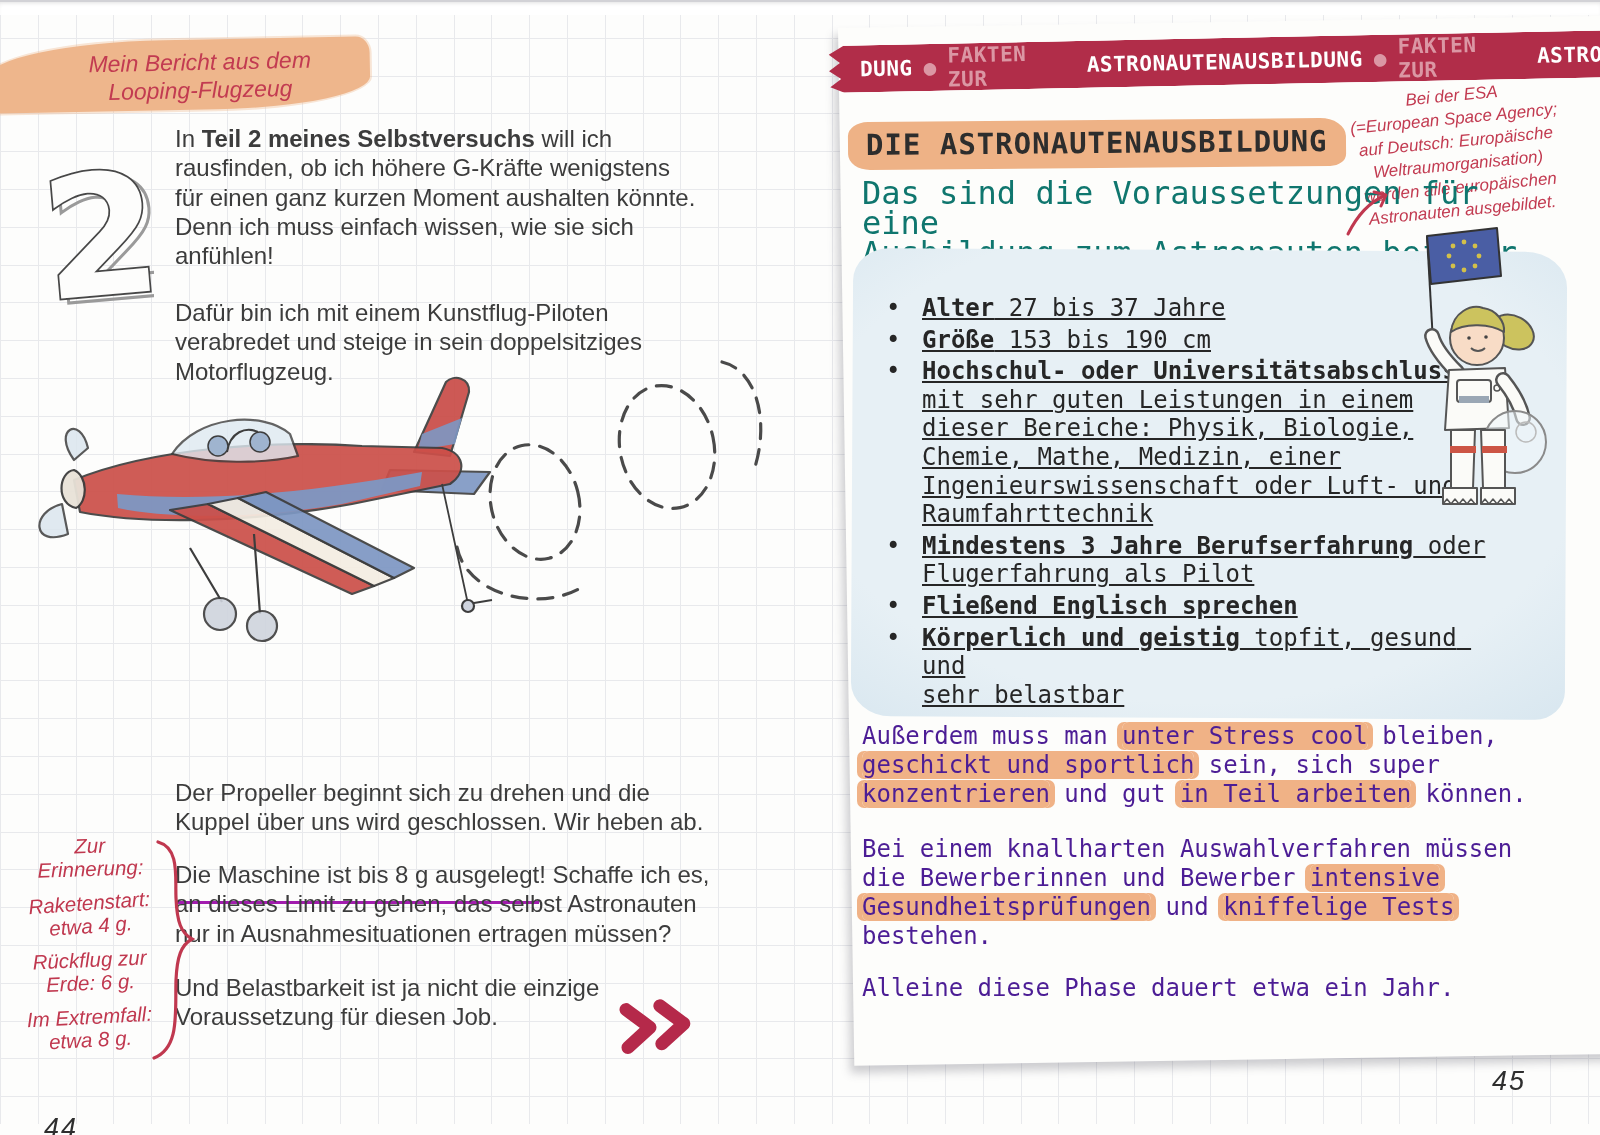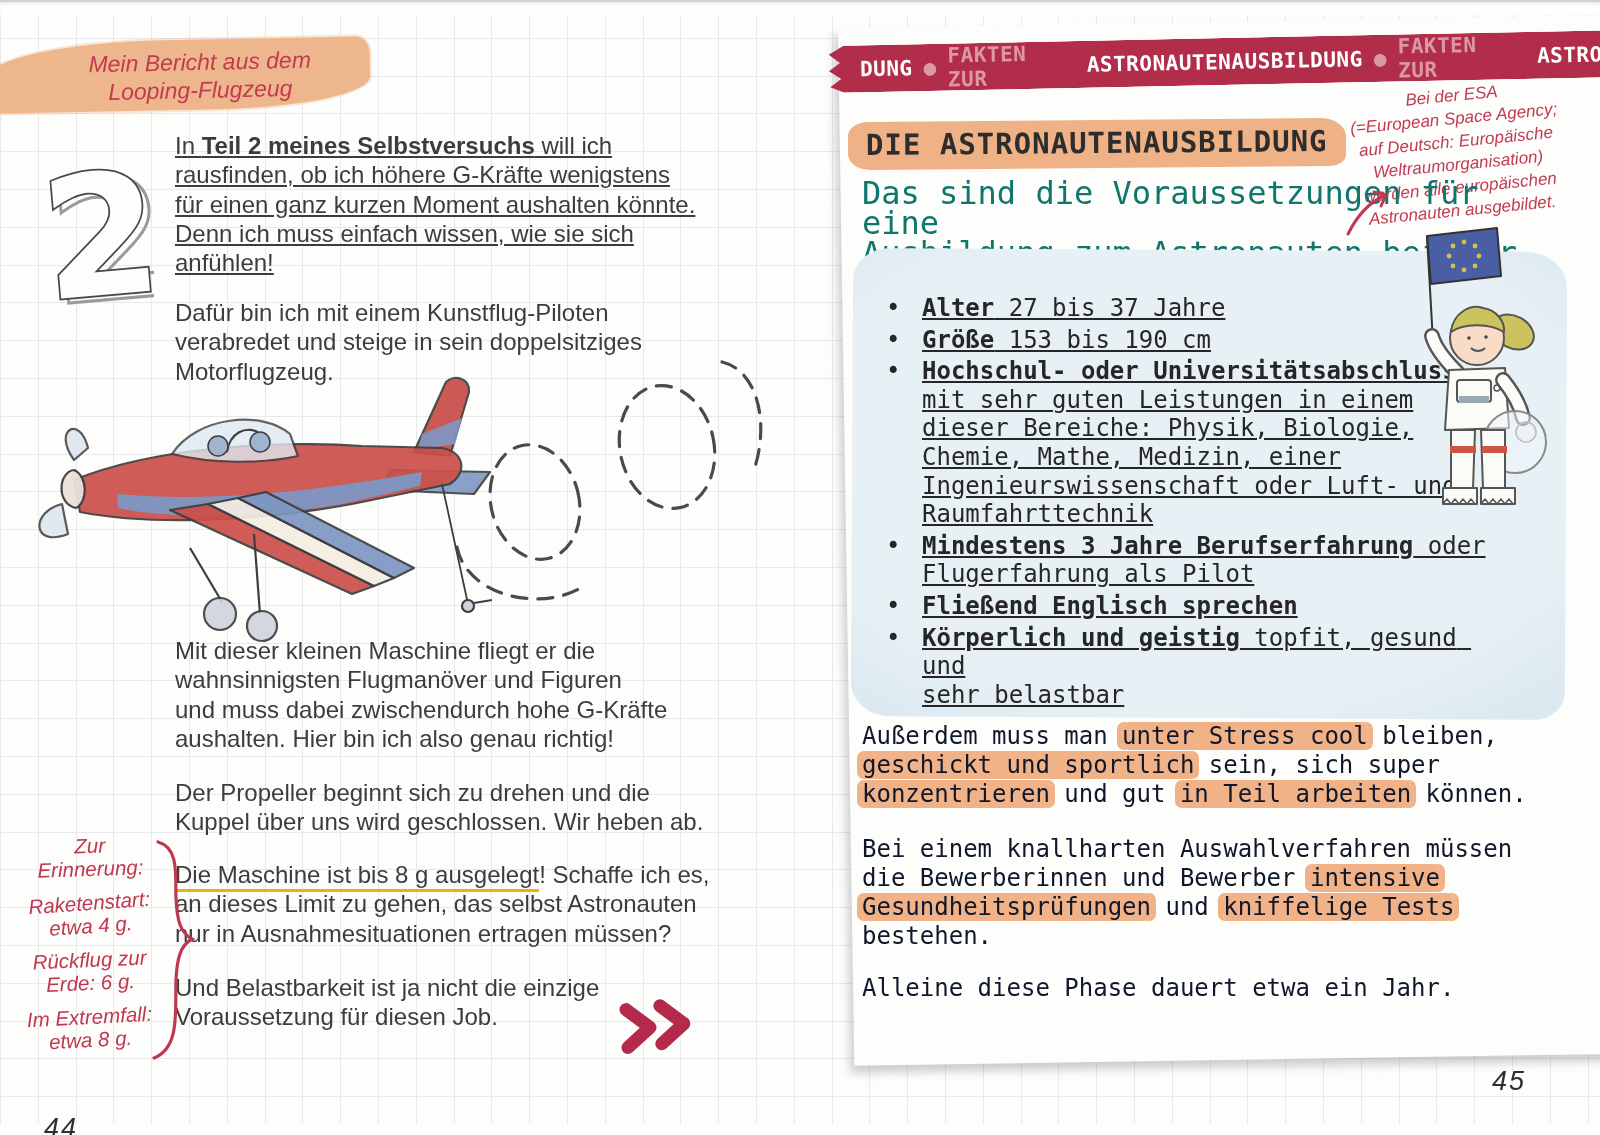--- a/index.html
+++ b/index.html
@@ -14,23 +14,23 @@
 
   
   .header-band{position:absolute;left:-12px;top:40px;width:382px;height:70px;
     background:#eeb68c;border-radius:46% 14px 40% 12px / 34px 16px 30px 18px;
     transform:rotate(-1.1deg);box-shadow:0 0 0 2px rgba(238,182,140,.35);}
   .header-note{position:absolute;left:40px;top:48px;width:320px;text-align:center;
     color:#c23b51;font-style:italic;font-size:23px;line-height:28px;transform:rotate(-1.2deg);}
   .numeral2{position:absolute;left:24px;top:128px;}
   .body-par{position:absolute;left:175px;width:560px;color:#3c3c3c;
     font-size:24px;line-height:29.3px;white-space:pre-wrap;}
-  .p1{top:131px;text-decoration:underline;} .p2{top:298px;} .p3{top:636px;} .p4{top:778px;} .p5{top:860px;} .p6{top:973px;}
+  .p1{top:124px;} .p2{top:298px;} .p3{top:636px;} .p4{top:778px;} .p5{top:860px;} .p6{top:973px;}
   .seg-b{font-weight:bold;}
-  .seg-u{border-bottom:3px solid #eab308;padding-bottom:1px;}
+  .seg-u{border-bottom:3px solid #a21caf;padding-bottom:13px;}
   .plane-wrap{position:absolute;left:22px;top:352px;width:870px;height:305px;}
   .margin-note{position:absolute;left:14px;top:834px;width:152px;color:#c0384f;
     font-style:italic;font-size:20.5px;line-height:23px;text-align:center;}
   .margin-note .line-block{white-space:pre-line;margin-bottom:11px;}
   .margin-note .line-block:nth-child(1){transform:rotate(-2deg);}
   .margin-note .line-block:nth-child(2){transform:rotate(-4deg);}
   .margin-note .line-block:nth-child(3){transform:rotate(-2.5deg);}
   .margin-note .line-block:nth-child(4){transform:rotate(-3deg);}
   .brace-wrap{position:absolute;left:146px;top:836px;width:52px;height:228px;}
   .chevrons{position:absolute;left:618px;top:996px;width:78px;height:64px;transform:rotate(-3deg);}
@@ -60,21 +60,21 @@
     padding:0 4px;margin:0 1px;transform:rotate(-1deg);}
   .esa-arrow{position:absolute;left:1340px;top:188px;width:56px;height:50px;}
   .blue-box{position:absolute;left:852px;top:250px;width:714px;height:468px;
     background:radial-gradient(120% 115% at 48% 45%,#e7f0f5 45%,#d4e4ee 70%,#bfd5e4 92%,#b1c9dc 100%);
     border-radius:36px 42px 30px 40px/32px 36px 28px 34px;transform:rotate(.3deg);}
   .req-list{position:absolute;left:886px;top:294px;width:620px;margin:0;padding:0;
     list-style:none;color:#262626;font-size:24px;line-height:28.6px;}
   .req-list li{display:flex;margin-bottom:3px;}
   .req-list .bullet{flex:none;width:36px;}
   .req-list .li-text{white-space:pre-wrap;text-decoration:underline;}
-  .right-par{position:absolute;left:862px;width:710px;color:#0f172a;
+  .right-par{position:absolute;left:862px;width:710px;color:#4c1d95;
     font-size:24px;line-height:29px;white-space:pre-wrap;}
   .ra{top:722px;} .rb{top:835px;} .rc{top:974px;}
   .seg-hl{background:#f0b286;border-radius:7px;box-shadow:5px 0 0 #f0b286,-5px 0 0 #f0b286;}
   .astro-wrap{position:absolute;left:1385px;top:220px;width:168px;height:295px;}
 </style>
 </head>
 <body>
 
 <div id="stage">
   <div class="grid-bg"></div>
@@ -139,24 +139,20 @@
 
         <path d="M 168,196 L 200,250 M 232,182 L 238,262" fill="none"></path>
         <circle cx="198" cy="262" r="16" fill="#cfd4de" opacity="0.9"></circle>
         <circle cx="240" cy="274" r="15" fill="#cfd4de" opacity="0.9"></circle>
         <path d="M 420,132 L 446,252 M 446,252 L 470,248" fill="none" stroke-width="1.8"></path>
         <circle cx="446" cy="254" r="6" fill="#cfd4de"></circle>
       </g>
     </svg>
   </div>
 
-  <div class="body-par p3"><span>Mit dieser kleinen Maschine fliegt er die
-wahnsinnigsten Flugmanöver und Figuren
-und muss dabei zwischendurch hohe G-Kräfte
-aushalten. Hier bin ich also genau richtig!</span></div>
   <div class="body-par p4"><span>Der Propeller beginnt sich zu drehen und die
 Kuppel über uns wird geschlossen. Wir heben ab.</span></div>
   <div class="body-par p5"><span class="seg-u">Die Maschine ist bis 8 g ausgelegt</span><span>! Schaffe ich es,
 an dieses Limit zu gehen, das selbst Astronauten
 nur in Ausnahmesituationen ertragen müssen?</span></div>
   <div class="body-par p6"><span>Und Belastbarkeit ist ja nicht die einzige
 Voraussetzung für diesen Job.</span></div>
 
   <div class="margin-note">
       <div class="line-block">Zur

